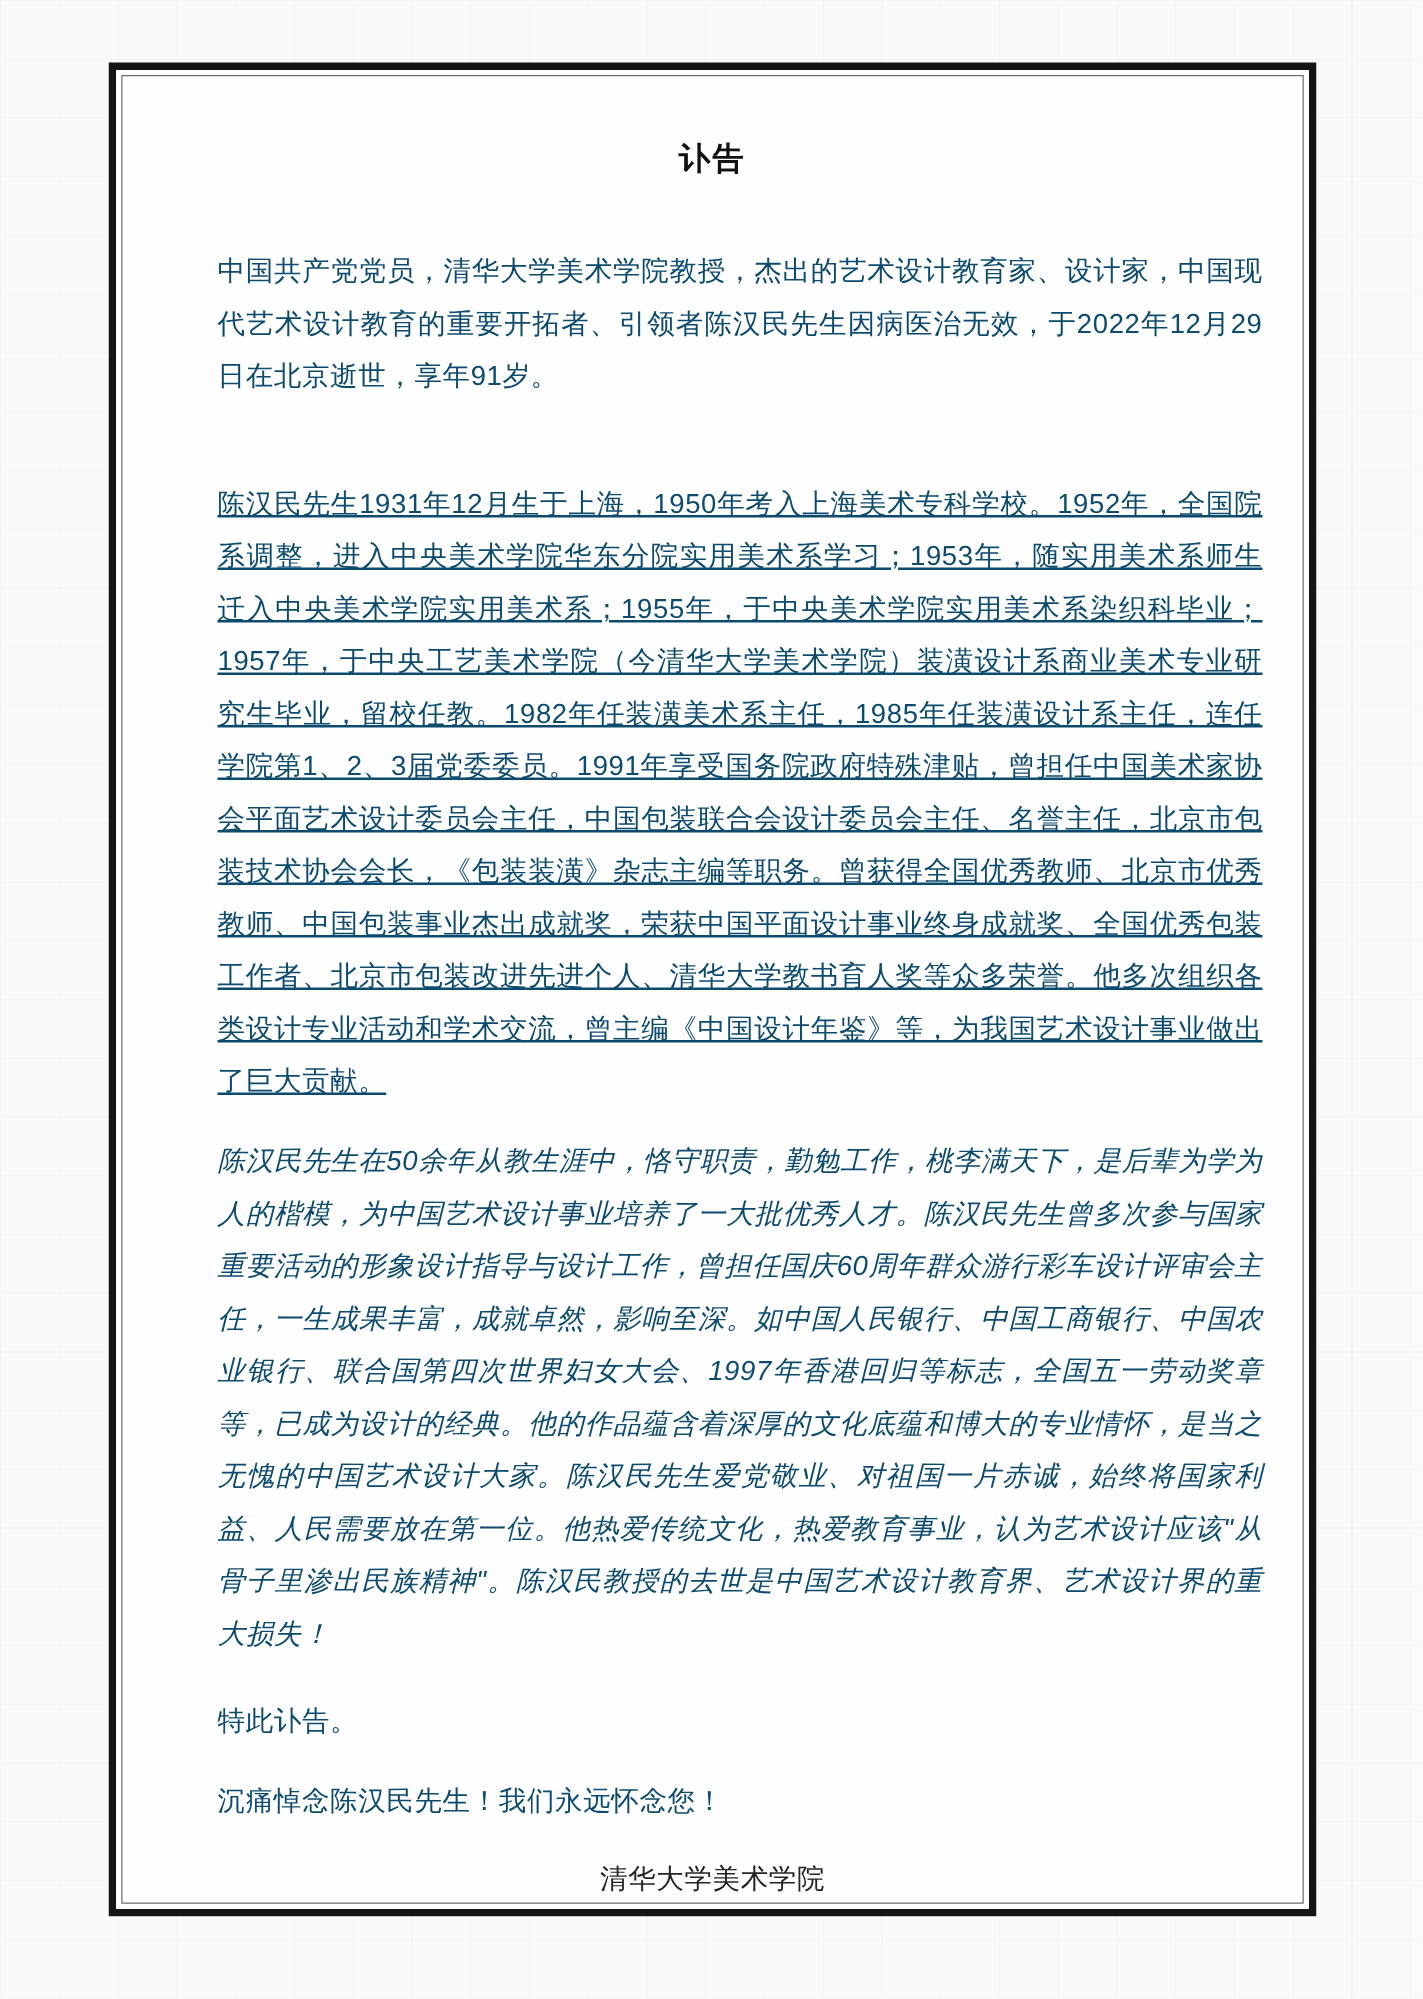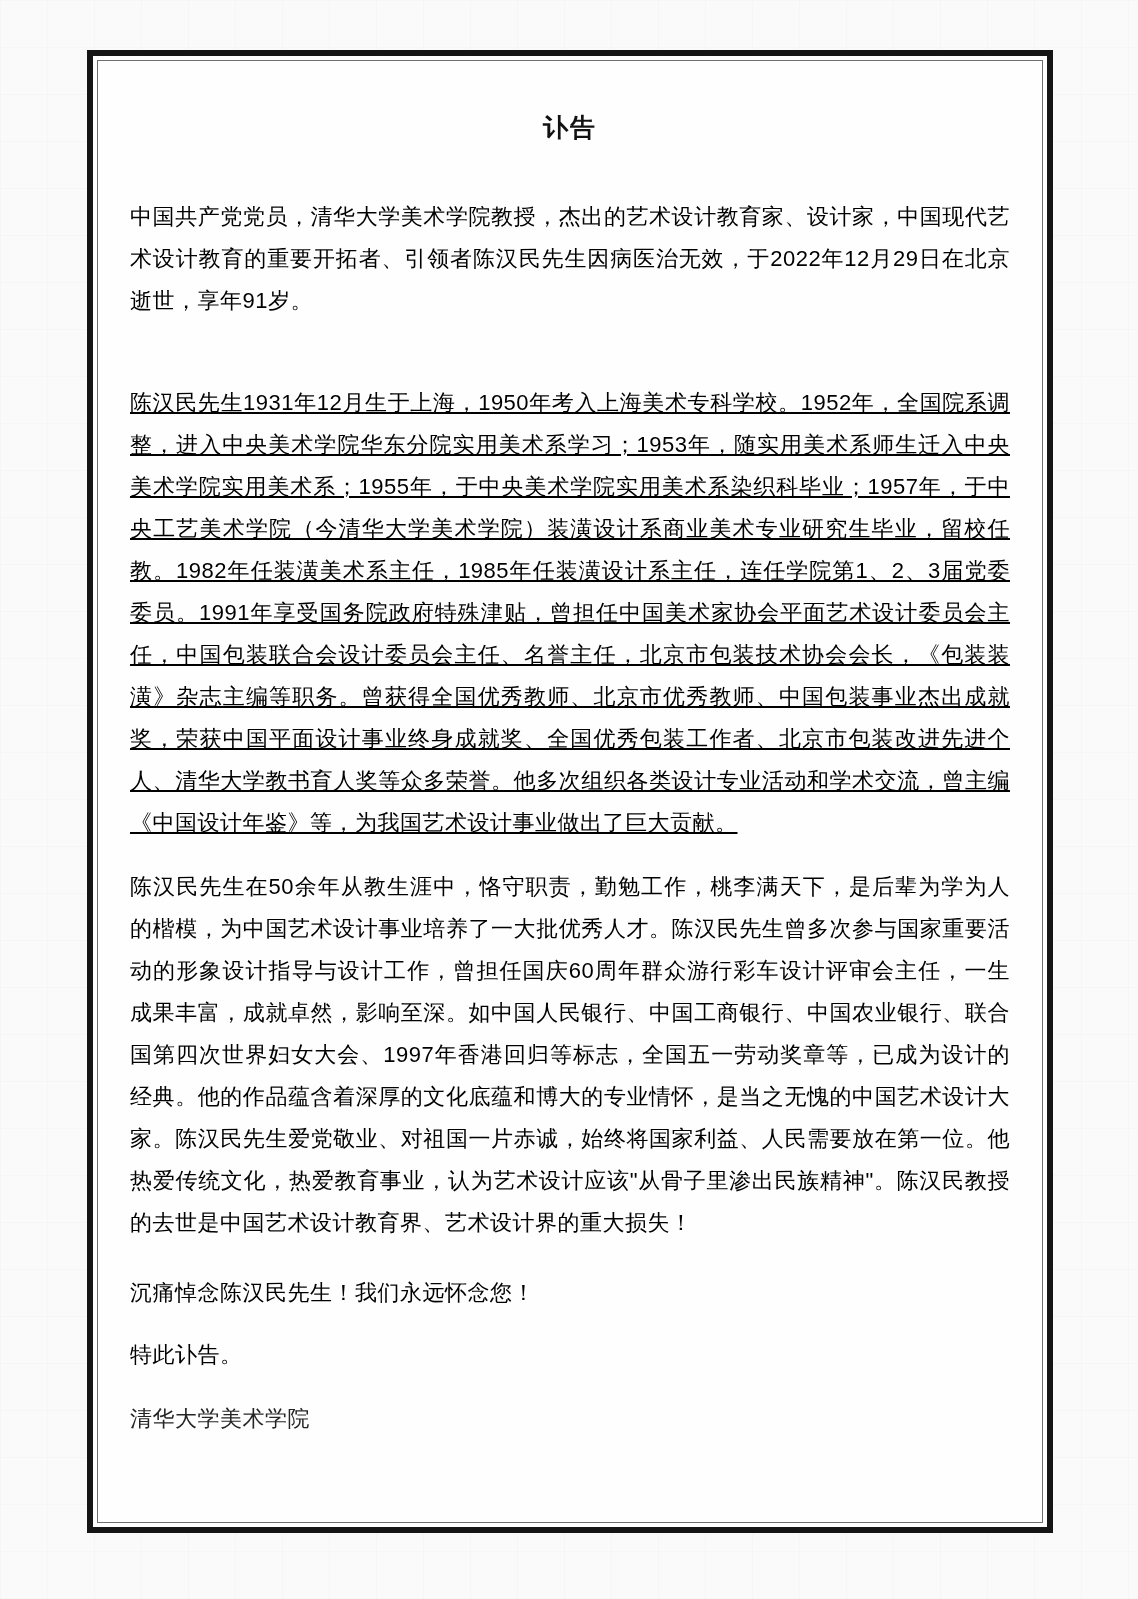--- a/index.html
+++ b/index.html
@@ -48,55 +48,56 @@
     line-height: 30px;
     margin-bottom: 54px;
     letter-spacing: 2px;
   }
 
   .para {
     font-size: 22px;
     line-height: 42px;
     text-align: justify;
     text-justify: inter-ideograph;
-    color: #000000;
+    color: #0c4a6e;
     letter-spacing: 0.5px;
+    margin-left: 44px;
   }
 
   .para-1 { margin-bottom: 60px; }
   .para-2 { margin-bottom: 22px; text-decoration: underline; }
-  .para-3 { margin-bottom: 28px; }
+  .para-3 { margin-bottom: 28px; font-style: italic; }
   .para-4 { margin-bottom: 20px; }
   .para-5 { margin-bottom: 22px; }
 
   .sign-line {
     font-size: 22px;
     line-height: 42px;
-    text-align: left;
+    text-align: center;
     color: #242424;
     letter-spacing: 0.5px;
   }
 
   .signature { margin-bottom: 20px; }
 </style>
 </head>
 <body>
 
 <div class="frame">
   <div class="frame-inner">
 
     <h1 class="doc-title">讣告</h1>
 
     <p class="para para-1">中国共产党党员，清华大学美术学院教授，杰出的艺术设计教育家、设计家，中国现代艺术设计教育的重要开拓者、引领者陈汉民先生因病医治无效，于2022年12月29日在北京逝世，享年91岁。</p>
 
     <p class="para para-2">陈汉民先生1931年12月生于上海，1950年考入上海美术专科学校。1952年，全国院系调整，进入中央美术学院华东分院实用美术系学习；1953年，随实用美术系师生迁入中央美术学院实用美术系；1955年，于中央美术学院实用美术系染织科毕业；1957年，于中央工艺美术学院（今清华大学美术学院）装潢设计系商业美术专业研究生毕业，留校任教。1982年任装潢美术系主任，1985年任装潢设计系主任，连任学院第1、2、3届党委委员。1991年享受国务院政府特殊津贴，曾担任中国美术家协会平面艺术设计委员会主任，中国包装联合会设计委员会主任、名誉主任，北京市包装技术协会会长，《包装装潢》杂志主编等职务。曾获得全国优秀教师、北京市优秀教师、中国包装事业杰出成就奖，荣获中国平面设计事业终身成就奖、全国优秀包装工作者、北京市包装改进先进个人、清华大学教书育人奖等众多荣誉。他多次组织各类设计专业活动和学术交流，曾主编《中国设计年鉴》等，为我国艺术设计事业做出了巨大贡献。</p>
 
     <p class="para para-3">陈汉民先生在50余年从教生涯中，恪守职责，勤勉工作，桃李满天下，是后辈为学为人的楷模，为中国艺术设计事业培养了一大批优秀人才。陈汉民先生曾多次参与国家重要活动的形象设计指导与设计工作，曾担任国庆60周年群众游行彩车设计评审会主任，一生成果丰富，成就卓然，影响至深。如中国人民银行、中国工商银行、中国农业银行、联合国第四次世界妇女大会、1997年香港回归等标志，全国五一劳动奖章等，已成为设计的经典。他的作品蕴含着深厚的文化底蕴和博大的专业情怀，是当之无愧的中国艺术设计大家。陈汉民先生爱党敬业、对祖国一片赤诚，始终将国家利益、人民需要放在第一位。他热爱传统文化，热爱教育事业，认为艺术设计应该"从骨子里渗出民族精神"。陈汉民教授的去世是中国艺术设计教育界、艺术设计界的重大损失！</p>
 
+    <p class="para para-5">特此讣告。</p>
+
     <p class="para para-4">沉痛悼念陈汉民先生！我们永远怀念您！</p>
-
-    <p class="para para-5">特此讣告。</p>
 
     <p class="sign-line signature">清华大学美术学院</p>
 
 
   </div>
 </div>
 
 </body></html>

